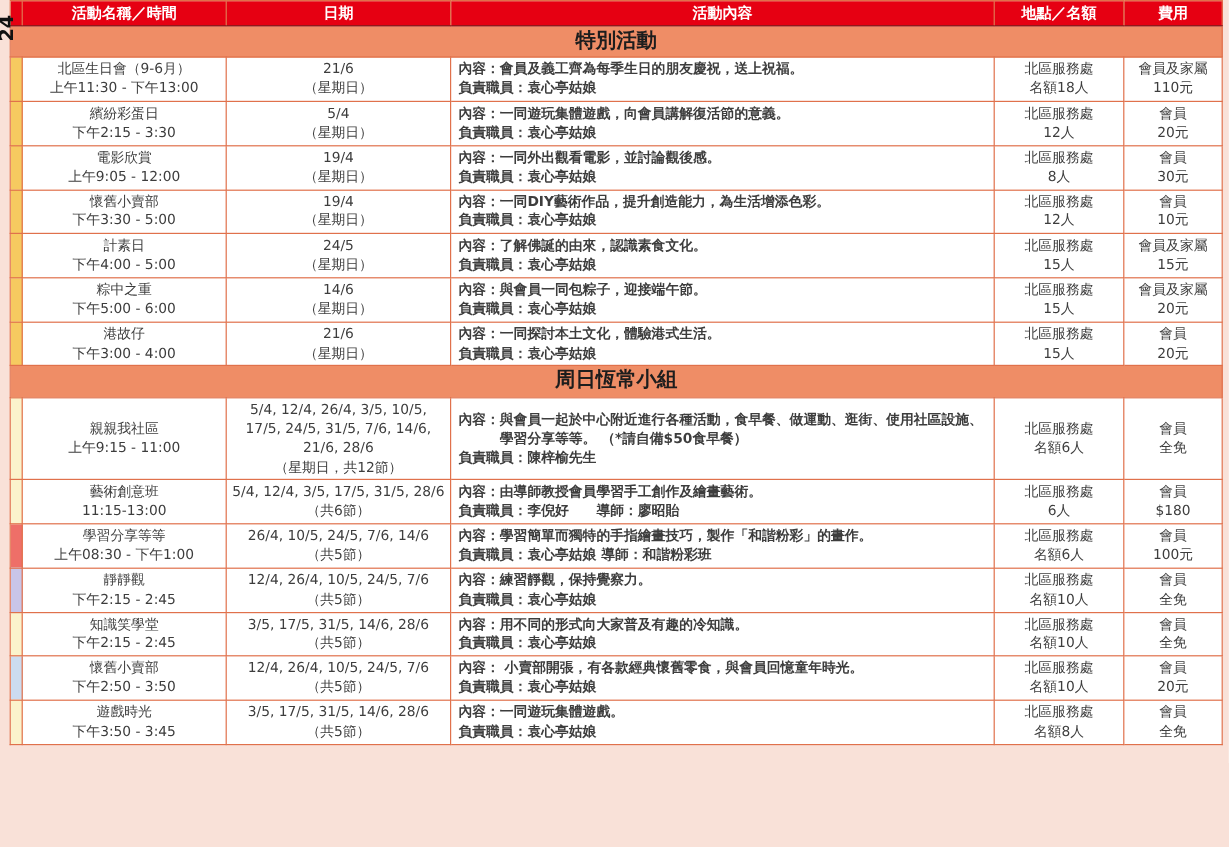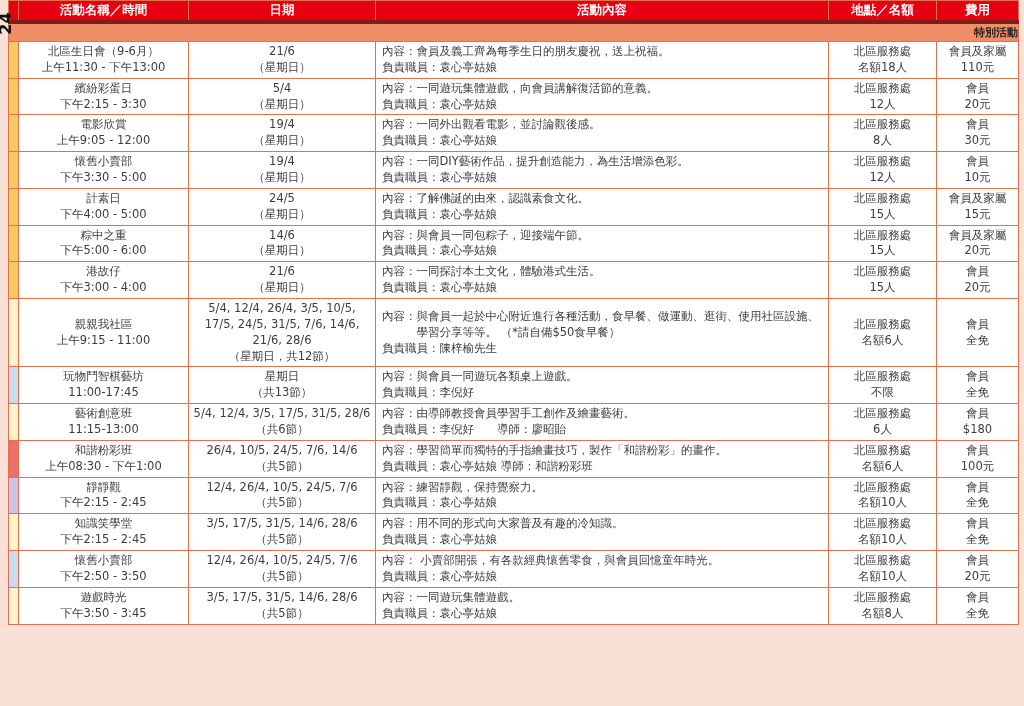--- a/index.html
+++ b/index.html
@@ -23,31 +23,31 @@
     margin-left:8px; width:1010px;
     background:#fff;
     border:1px solid #e0714b;
   }
   th,td { border:1px solid #e0714b; }
   thead th {
     background:#e60012; color:#fff;
     font-size:12.5px; font-weight:bold;
     height:21px; text-align:center;
     border-left:1px dotted rgba(255,255,255,.55);
-    border-bottom:4px solid #7f1d1d;
+    border-bottom:1px solid #7f1d1d;
   }
   tr.section-row td {
     background:#ef8d66; color:#1d1d1d;
-    font-size:11px; font-weight:bold;
-    text-align:right; height:20px; padding:1px 0;
+    font-size:17px; font-weight:bold;
+    text-align:center; height:20px; padding:1px 0;
   }
   td { font-size:11.5px; line-height:1.38; vertical-align:middle; }
   td.c { text-align:center; padding:2px 3px; }
   td.strip { padding:0; }
-  td.content { padding:2px 6px; text-align:left; }
+  td.content { padding:2px 6px; text-align:left;font-weight:bold; }
   .content-line { padding-left:3em; text-indent:-3em; }
   .staff-line { }
 </style>
 </head>
 <body>
 
 <div class="page">
   <div class="page-num">24</div>
 
 
@@ -236,20 +236,23 @@
     <td class="c">
       <div>北區服務處</div>
       <div>15人</div>
     </td>
     <td class="c">
       <div>會員</div>
       <div>20元</div>
     </td>
   </tr>
 
+  <tr class="section-row">
+    <td colspan="6">周日恆常小組</td>
+  </tr>
 
   <tr>
     <td class="strip" style="background: rgb(251, 243, 204);"></td>
     <td class="c">
       <div>親親我社區</div>
       <div>上午9:15 - 11:00</div>
     </td>
     <td class="c">
       <div>5/4, 12/4, 26/4, 3/5, 10/5, 17/5, 24/5, 31/5, 7/6, 14/6, 21/6, 28/6</div>
       <div>（星期日，共12節）</div>
@@ -262,43 +265,20 @@
       <div>北區服務處</div>
       <div>名額6人</div>
     </td>
     <td class="c">
       <div>會員</div>
       <div>全免</div>
     </td>
   </tr>
 
 
-  <tr>
-    <td class="strip" style="background: rgb(204, 220, 240);"></td>
-    <td class="c">
-      <div>玩物鬥智棋藝坊</div>
-      <div>11:00-17:45</div>
-    </td>
-    <td class="c">
-      <div>星期日</div>
-      <div>（共13節）</div>
-    </td>
-    <td class="content">
-      <div class="content-line">內容：與會員一同遊玩各類桌上遊戲。</div>
-      <div class="staff-line">負責職員：李倪好</div>
-    </td>
-    <td class="c">
-      <div>北區服務處</div>
-      <div>不限</div>
-    </td>
-    <td class="c">
-      <div>會員</div>
-      <div>全免</div>
-    </td>
-  </tr>
 
   <tr>
     <td class="strip" style="background: rgb(251, 243, 204);"></td>
     <td class="c">
       <div>藝術創意班</div>
       <div>11:15-13:00</div>
     </td>
     <td class="c">
       <div>5/4, 12/4, 3/5, 17/5, 31/5, 28/6</div>
       <div>（共6節）</div>
@@ -313,21 +293,21 @@
     </td>
     <td class="c">
       <div>會員</div>
       <div>$180</div>
     </td>
   </tr>
 
   <tr>
     <td class="strip" style="background: rgb(238, 111, 104);"></td>
     <td class="c">
-      <div>和諧粉彩班</div>
+      <div>學習分享等等</div>
       <div>上午08:30 - 下午1:00</div>
     </td>
     <td class="c">
       <div>26/4, 10/5, 24/5, 7/6, 14/6</div>
       <div>（共5節）</div>
     </td>
     <td class="content">
       <div class="content-line">內容：學習簡單而獨特的手指繪畫技巧，製作「和諧粉彩」的畫作。</div>
       <div class="staff-line">負責職員：袁心亭姑娘 導師：和諧粉彩班</div>
     </td>

